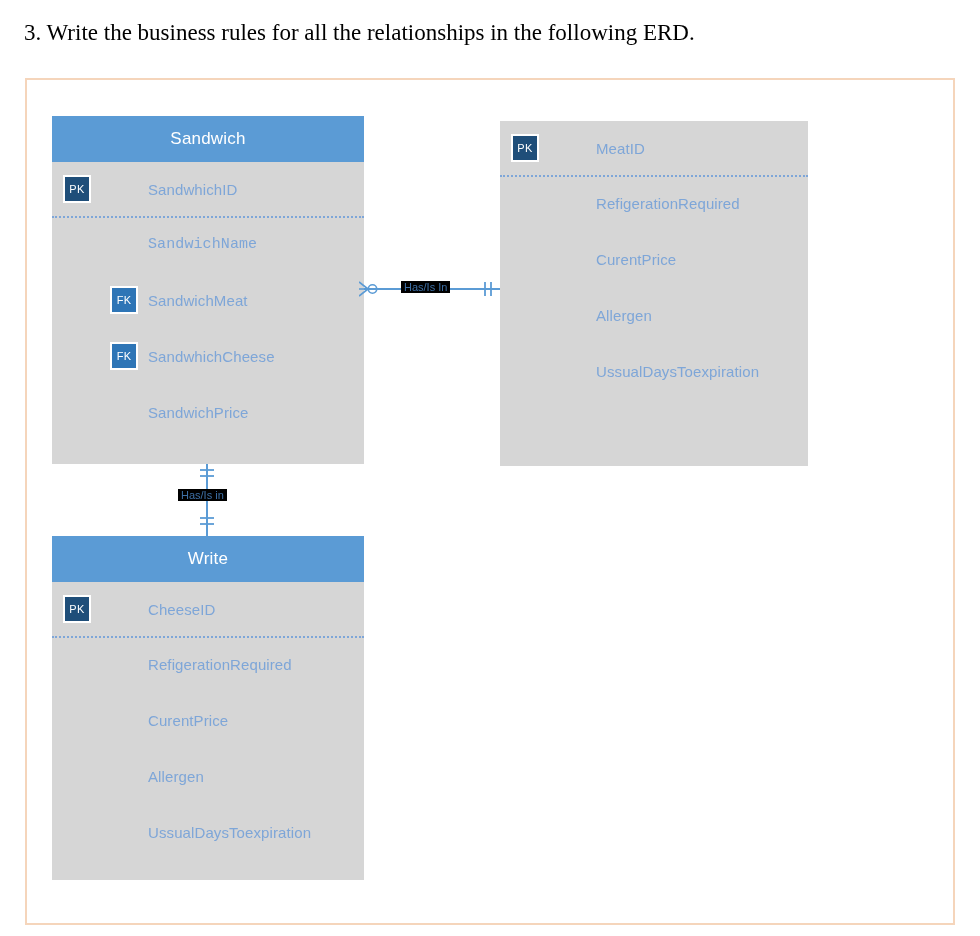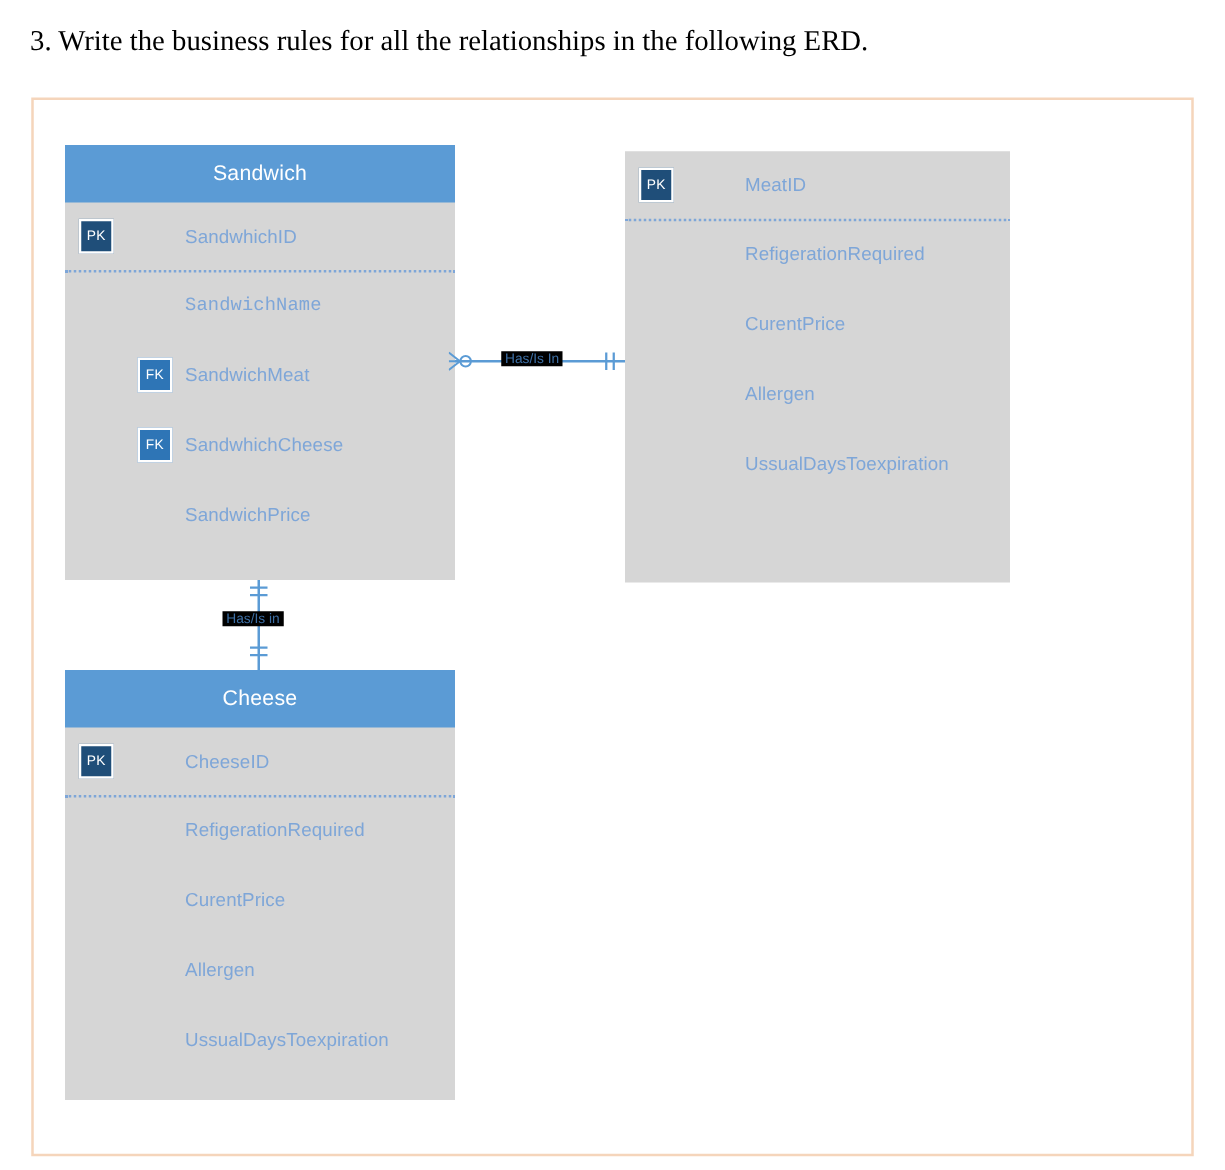--- a/index.html
+++ b/index.html
@@ -194,21 +194,21 @@
       </div>
 
       <div class="attr" style="height:56px;">
         <span class="attr-label">UssualDaysToexpiration</span>
       </div>
 
     </div>
   </div>
 
   <div class="entity" style="left:52px; top:536px; width:312px; height:344px;">
-    <div class="entity-header">Cheese</div>
+    <div class="entity-header">Write</div>
     <div class="entity-body">
 
       <div class="attr" style="height:54px;">
         <span class="badge badge-pk">PK</span>
         <span class="attr-label">CheeseID</span>
       </div>
 
       <div class="separator" style="top:54px;"></div>
 
       <div class="attr" style="height:56px;">

